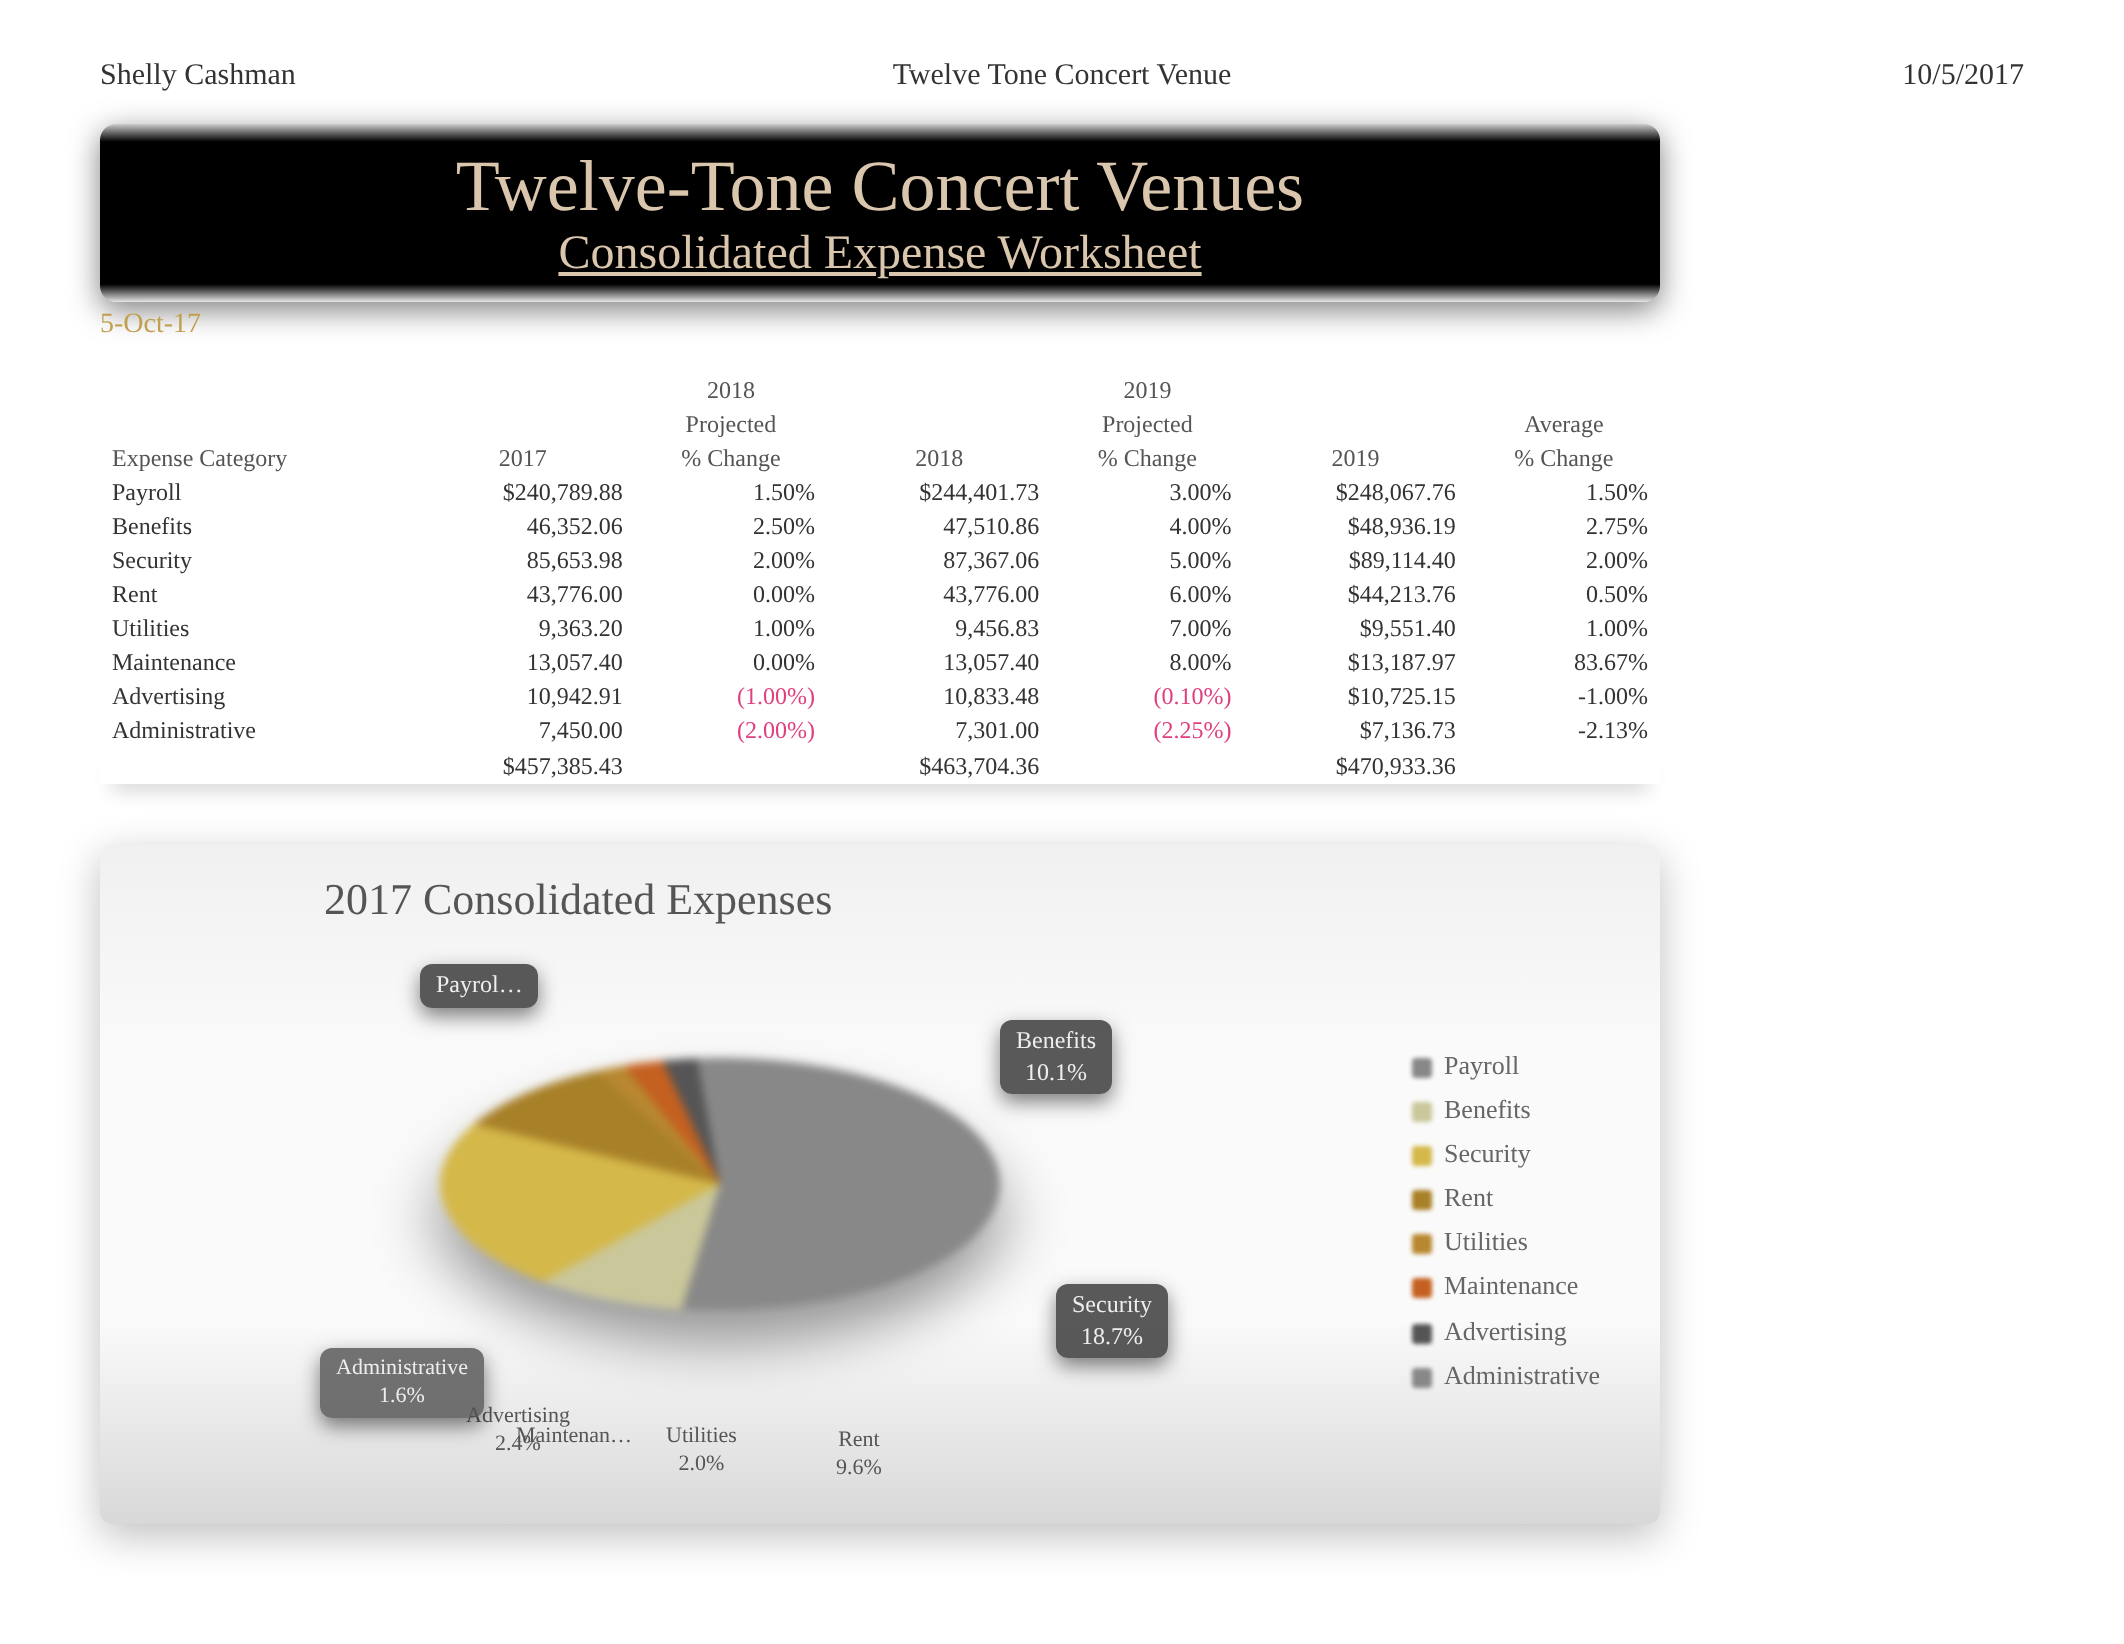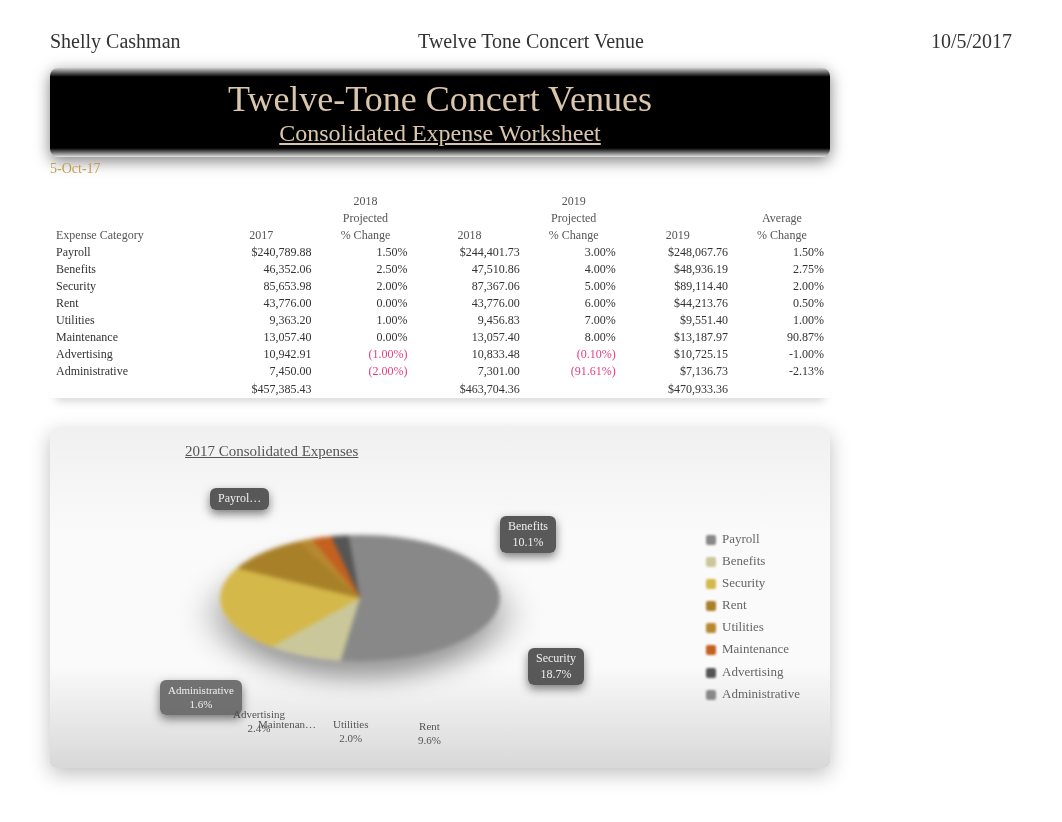--- a/index.html
+++ b/index.html
@@ -7,21 +7,21 @@
       font-family: 'Times New Roman', Times, serif;
       background: #fff;
       width: 1062px;
       height: 822px;
       padding: 30px 50px;
       color: #333;
     }
     .page-header {
       display: flex;
       justify-content: center;
-      font-size: 20px;
+      font-size: 15px;
       color: #333;
       margin-bottom: 15px;
     }
     .page-header-left { flex: 1; text-align: left; }
     .page-header-center { flex: 1; text-align: center; }
     .page-header-right { flex: 1; text-align: right; }
     
     .title-block {
       background: linear-gradient(to bottom, rgba(0,0,0,0.2), #000 10%, #000 90%, rgba(0,0,0,0.1));
       color: #dac6ac;
@@ -74,25 +74,24 @@
       margin-top: 30px;
       position: relative;
       background: linear-gradient(to bottom, #f0f0f0 0%, #fafafa 30%, #fafafa 70%, #d8d8d8 100%);
       border-radius: 6px;
       box-shadow: 0 6px 20px rgba(0,0,0,0.25);
       overflow: hidden;
     }
     .chart-title {
       position: absolute;
       top: 15px;
-      left: 135px;
-      font-size: 15px;
+      left: 112px;
+      font-size: 22px;
       color: #555;
       font-family: 'Times New Roman', serif;
-      text-decoration: underline;
     }
     .pie-wrap {
       position: absolute;
       left: 170px;
       top: 60px;
       width: 280px;
       height: 220px;
       filter: blur(2px);
     }
     .pie {
@@ -244,37 +243,37 @@
         <td>$9,551.40</td>
         <td>1.00%</td>
       </tr>
       <tr>
         <td class="cat">Maintenance</td>
         <td>13,057.40</td>
         <td class="">0.00%</td>
         <td>13,057.40</td>
         <td class="">8.00%</td>
         <td>$13,187.97</td>
-        <td>90.87%</td>
+        <td>83.67%</td>
       </tr>
       <tr>
         <td class="cat">Advertising</td>
         <td>10,942.91</td>
         <td class="neg">(1.00%)</td>
         <td>10,833.48</td>
         <td class="neg">(0.10%)</td>
         <td>$10,725.15</td>
         <td>-1.00%</td>
       </tr>
       <tr>
         <td class="cat">Administrative</td>
         <td>7,450.00</td>
         <td class="neg">(2.00%)</td>
         <td>7,301.00</td>
-        <td class="neg">(91.61%)</td>
+        <td class="neg">(2.25%)</td>
         <td>$7,136.73</td>
         <td>-2.13%</td>
       </tr>
     </tbody>
   <tbody>
       <tr class="total">
     <td class="cat"></td>
     <td>$457,385.43</td>
     <td></td>
     <td>$463,704.36</td>

